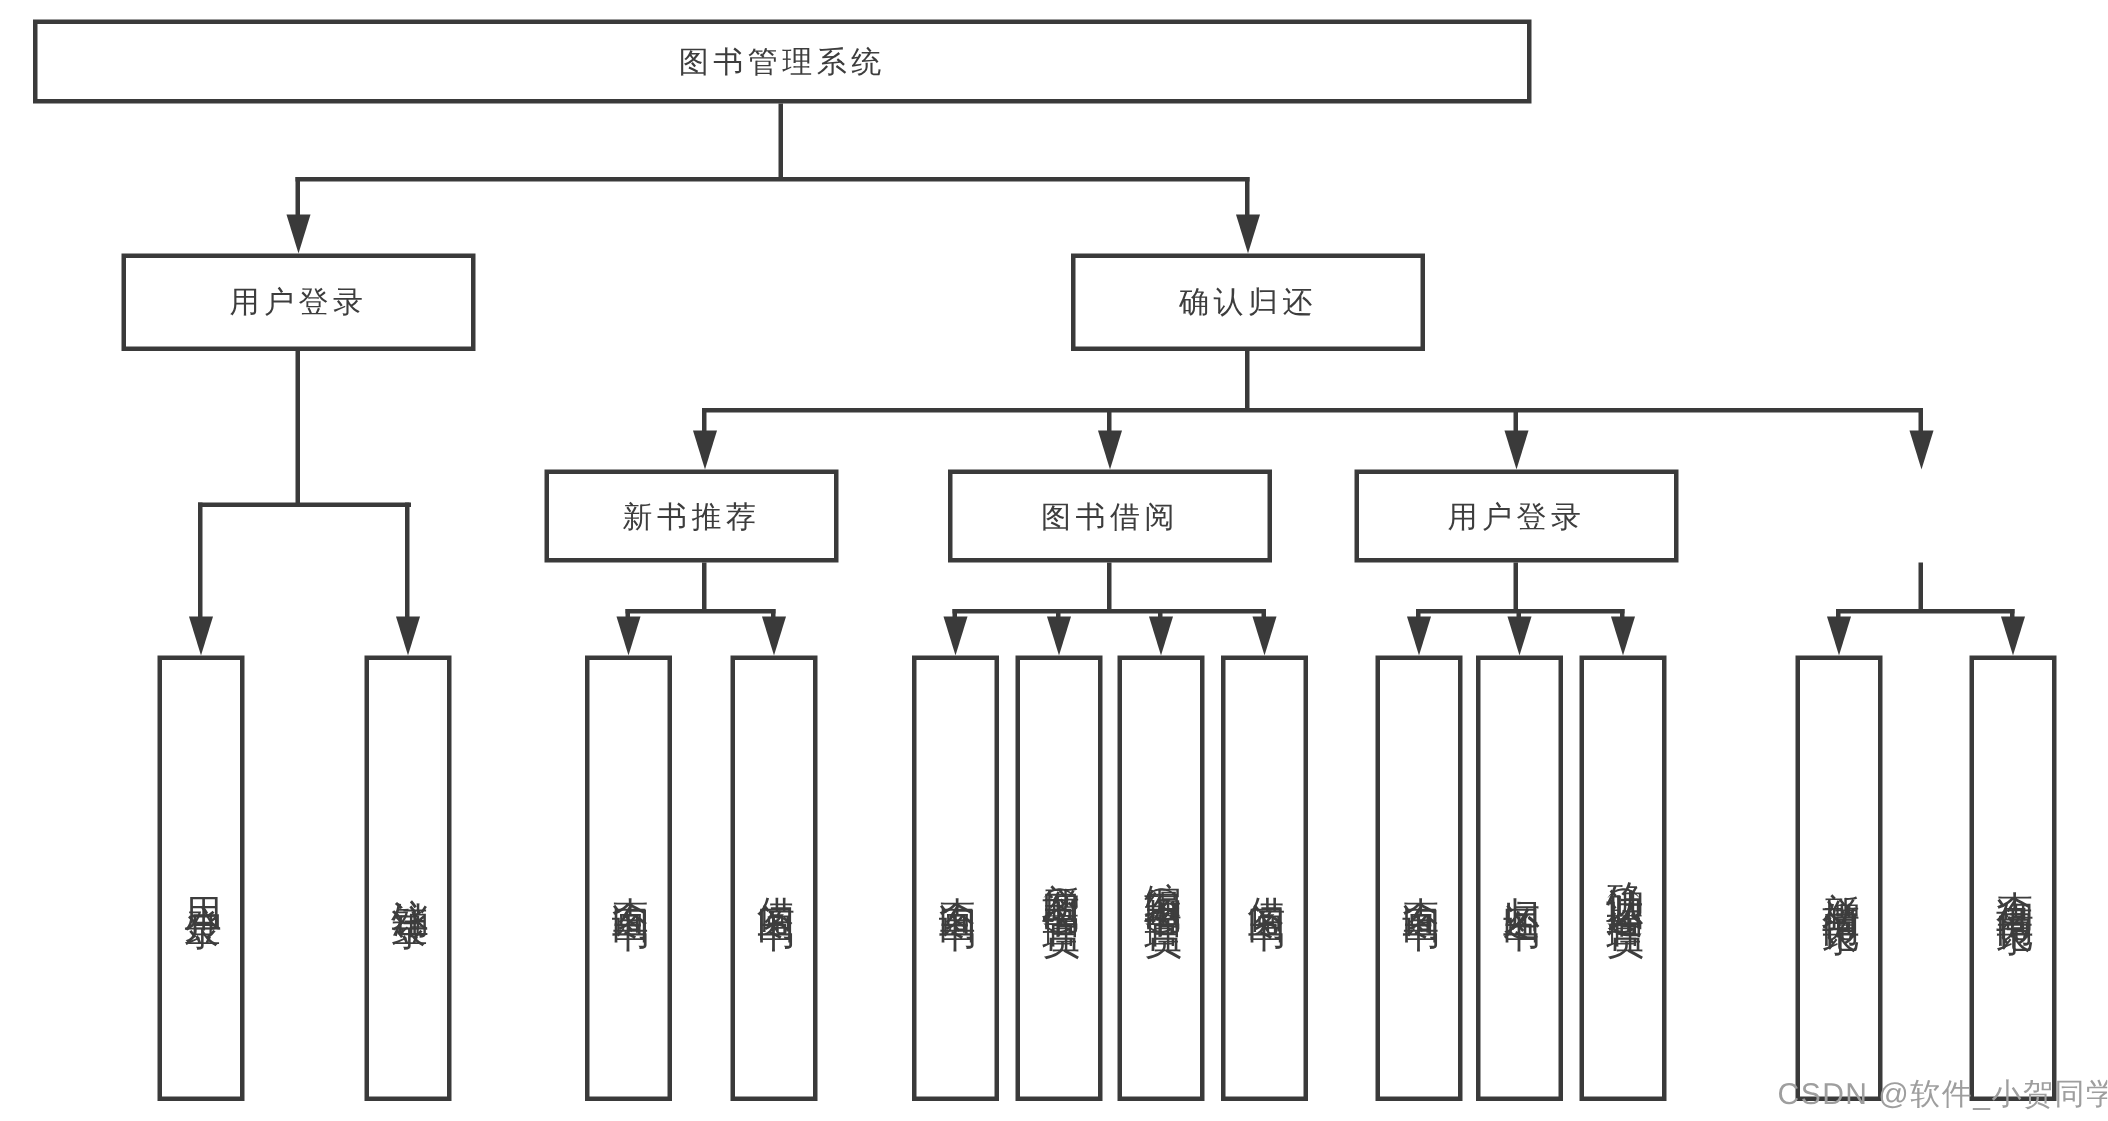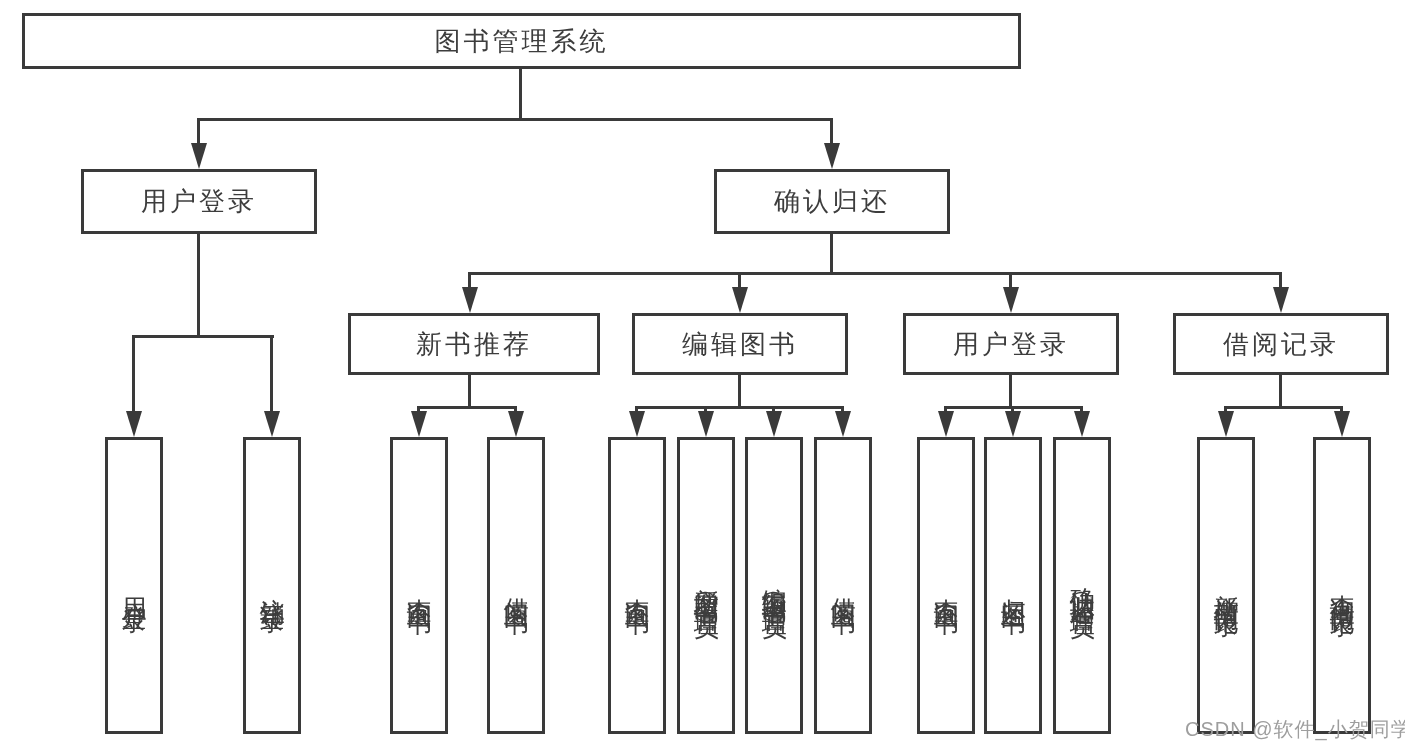--- a/index.html
+++ b/index.html
@@ -15,21 +15,21 @@
     position: absolute;
     box-sizing: border-box;
     border: 3px solid #3a3a3a;
     background: #ffffff;
     display: flex;
     align-items: center;
     justify-content: center;
     color: #3d3d3d;
   }
   .hlabel {
-    font-size: 26px;
+    font-size: 20px;
     letter-spacing: 3px;
     white-space: nowrap;
   }
   .vtext {
     writing-mode: vertical-lr;
     text-orientation: mixed;
     font-size: 25px;
     letter-spacing: 4px;
     line-height: 1.1;
     white-space: nowrap;
@@ -69,35 +69,32 @@
   </div>
 
   <div class="box" style="left:81px; top:169px; width:236px; height:65px;">
     <span class="hlabel">用户登录</span>
   </div>
 
   <div class="box" style="left:714px; top:169px; width:236px; height:65px;">
     <span class="hlabel">确认归还</span>
   </div>
 
-  <div class="box" style="left:348px; top:313px; width:252px; height:62px;font-family:Liberation Serif, serif;">
+  <div class="box" style="left:363px; top:313px; width:196px; height:62px;font-family:Liberation Serif, serif;">
     <span class="hlabel">新书推荐</span>
   </div>
 
   <div class="box" style="left:632px; top:313px; width:216px; height:62px;">
-    <span class="hlabel">编辑图书</span>
+    <span class="hlabel">图书借阅</span>
   </div>
 
   <div class="box" style="left:903px; top:313px; width:216px; height:62px;">
     <span class="hlabel">用户登录</span>
   </div>
 
-  <div class="box" style="left:1173px; top:313px; width:216px; height:62px;">
-    <span class="hlabel">借阅记录</span>
-  </div>
 
   <div class="box" style="left:105px; top:437px; width:58px; height:297px;">
     <span class="vtext">用户登录</span>
   </div>
   <div class="box" style="left:243px; top:437px; width:58px; height:297px;">
     <span class="vtext">注销登录</span>
   </div>
 
   <div class="box" style="left:390px; top:437px; width:58px; height:297px;">
     <span class="vtext">查询图书</span>

